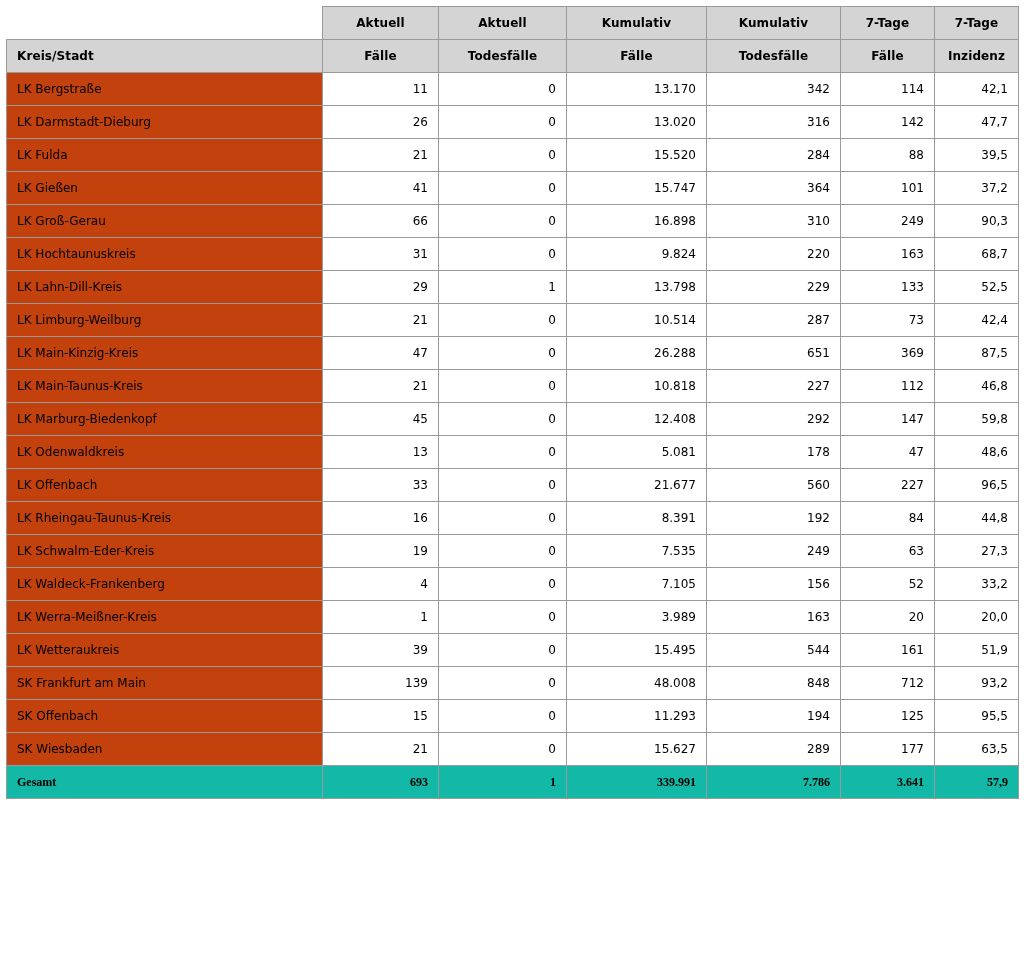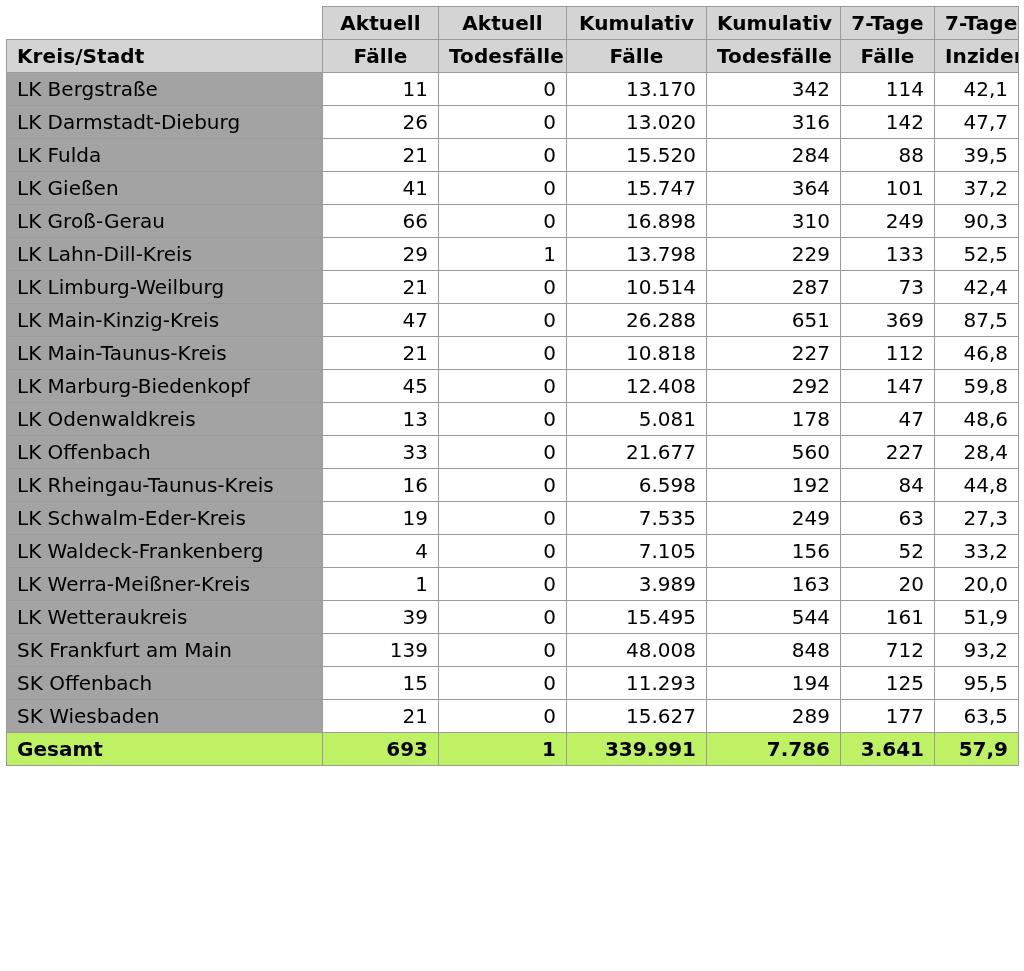--- a/index.html
+++ b/index.html
@@ -18,21 +18,21 @@
     position: relative;
     width: 1024px;
     height: 971px;
     box-sizing: border-box;
     padding: 6px 6px 0 6px;
   }
   table.data {
     border-collapse: collapse;
     width: 1012px;
     table-layout: fixed;
-    font-size: 20px;
+    font-size: 12px;
   }
   table.data col.c-name  { width: 316px; }
   table.data col.c-num   { width: 116px; }
   table.data col.c-num2  { width: 128px; }
   table.data col.c-kum   { width: 140px; }
   table.data col.c-kumd  { width: 134px; }
   table.data col.c-s7f   { width: 94px;  }
   table.data col.c-s7i   { width: 84px;  }
 
   th, td {
@@ -53,30 +53,31 @@
     background: #ffffff;
     border: none;
   }
   thead tr.row-bottom th.name-head {
     background: #d4d4d4;
     text-align: left;
     font-weight: bold;
   }
   tbody td.name {
     text-align: left;
-    background: #a3a3a3;
+    background: #c2410c;
   }
   tbody td.num {
     text-align: right;
     background: #ffffff;
     font-variant-numeric: tabular-nums;
   }
   tbody tr.total td {
-    background: #bef264;
+    background: #14b8a6;
     font-weight: bold;
+    font-family: Liberation Serif, serif;
   }
 </style>
 </head>
 <body>
 
 <div class="sheet">
   <table class="data">
     <colgroup>
       <col class="c-name">
         <col class="c-num">
@@ -146,20 +147,29 @@
         <tr>
           <td class="name">LK Groß-Gerau</td>
           <td class="num">66</td>
           <td class="num">0</td>
           <td class="num">16.898</td>
           <td class="num">310</td>
           <td class="num">249</td>
           <td class="num">90,3</td>
         </tr>
         <tr>
+          <td class="name">LK Hochtaunuskreis</td>
+          <td class="num">31</td>
+          <td class="num">0</td>
+          <td class="num">9.824</td>
+          <td class="num">220</td>
+          <td class="num">163</td>
+          <td class="num">68,7</td>
+        </tr>
+        <tr>
           <td class="name">LK Lahn-Dill-Kreis</td>
           <td class="num">29</td>
           <td class="num">1</td>
           <td class="num">13.798</td>
           <td class="num">229</td>
           <td class="num">133</td>
           <td class="num">52,5</td>
         </tr>
         <tr>
           <td class="name">LK Limburg-Weilburg</td>
@@ -206,27 +216,27 @@
           <td class="num">47</td>
           <td class="num">48,6</td>
         </tr>
         <tr>
           <td class="name">LK Offenbach</td>
           <td class="num">33</td>
           <td class="num">0</td>
           <td class="num">21.677</td>
           <td class="num">560</td>
           <td class="num">227</td>
-          <td class="num">28,4</td>
+          <td class="num">96,5</td>
         </tr>
         <tr>
           <td class="name">LK Rheingau-Taunus-Kreis</td>
           <td class="num">16</td>
           <td class="num">0</td>
-          <td class="num">6.598</td>
+          <td class="num">8.391</td>
           <td class="num">192</td>
           <td class="num">84</td>
           <td class="num">44,8</td>
         </tr>
         <tr>
           <td class="name">LK Schwalm-Eder-Kreis</td>
           <td class="num">19</td>
           <td class="num">0</td>
           <td class="num">7.535</td>
           <td class="num">249</td>

